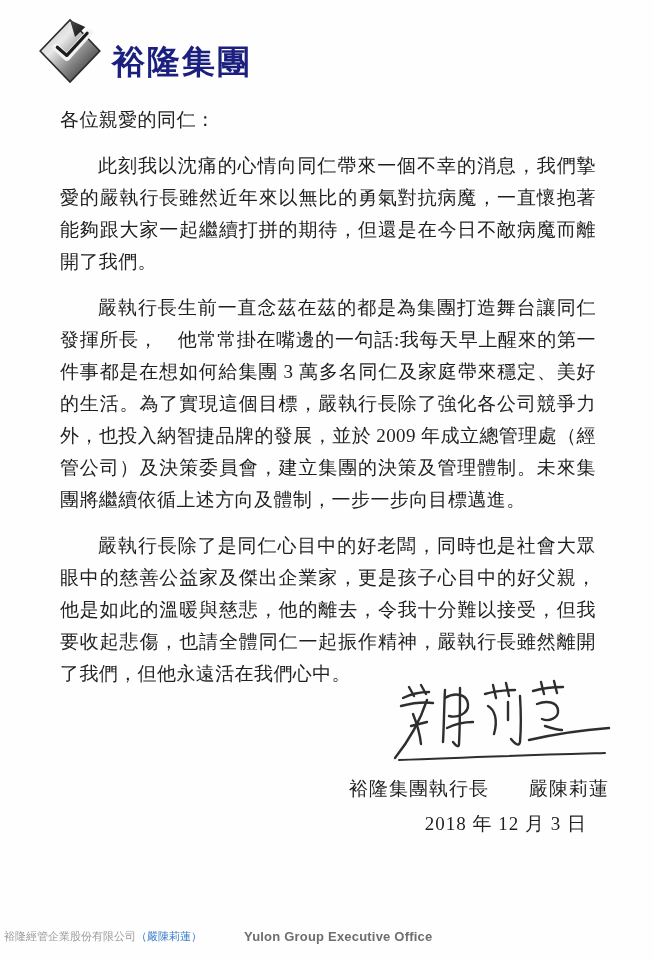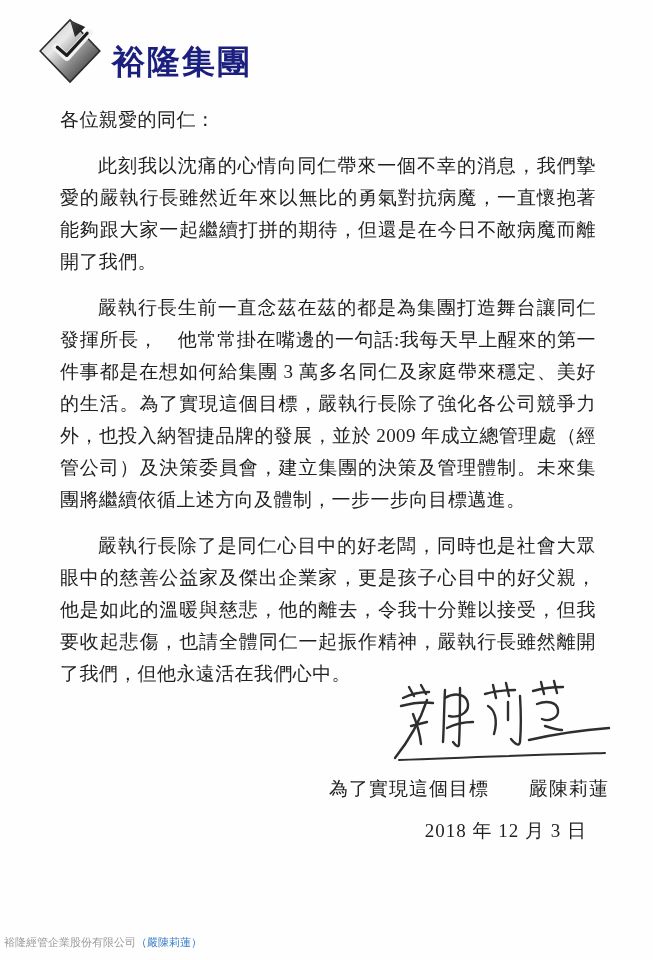--- a/index.html
+++ b/index.html
@@ -50,27 +50,27 @@
   }
   .sig-svg{display:inline-block;margin-right:4px;}
   .signoff-line{
     font-size:19px;
     letter-spacing:1px;
     margin:2px 10px 0 0;
   }
   .date-line{
     font-size:19px;
     letter-spacing:1px;
-    margin:16px 32px 0 0;
+    margin:9px 32px 0 0;
     padding-left:24px;
   }
   
   .footer{
     position:absolute;
-    left:4px;right:0;bottom:10px;
+    left:4px;right:0;bottom:16px;
     display:flex;
     align-items:center;
     font-family:"Liberation Sans","DejaVu Sans",sans-serif;
   }
   .footer-zh{font-size:11px;color:#9b9b9b;letter-spacing:0;}
   .footer-zh-suffix{font-size:11px;color:#3a7dc9;}
   .footer-en{
     font-size:13px;font-weight:bold;color:#6e6e6e;
     margin-left:42px;letter-spacing:0.2px;
   }
@@ -136,22 +136,23 @@
         <path d="M146,13 C156,10 168,9 176,9"></path>
         <path d="M154,4 l3,12"></path>
         <path d="M167,3 l3,12"></path>
         <path d="M150,26 C160,22 170,24 171,32 C172,40 162,44 155,41"></path>
         <path d="M158,48 C164,50 170,52 175,52"></path>
         <path d="M142,62 C168,56 196,52 222,50"></path>
 
         <path d="M12,82 C80,79 150,77 218,75" stroke-width="2"></path>
       </g>
     </svg>
-    <div class="signoff-line">為了實現這個目標　　嚴陳莉蓮</div>
+    <div class="signoff-line">裕隆集團執行長　　嚴陳莉蓮</div>
     <div class="date-line">2018 年 12 月 3 日</div>
   </div>
 
   <div class="footer">
     <span class="footer-zh">裕隆經管企業股份有限公司</span>
     <span class="footer-zh-suffix">（嚴陳莉蓮）</span>
+    <span class="footer-en">Yulon Group Executive Office</span>
   </div>
 
 </div>
 
 </body></html>

